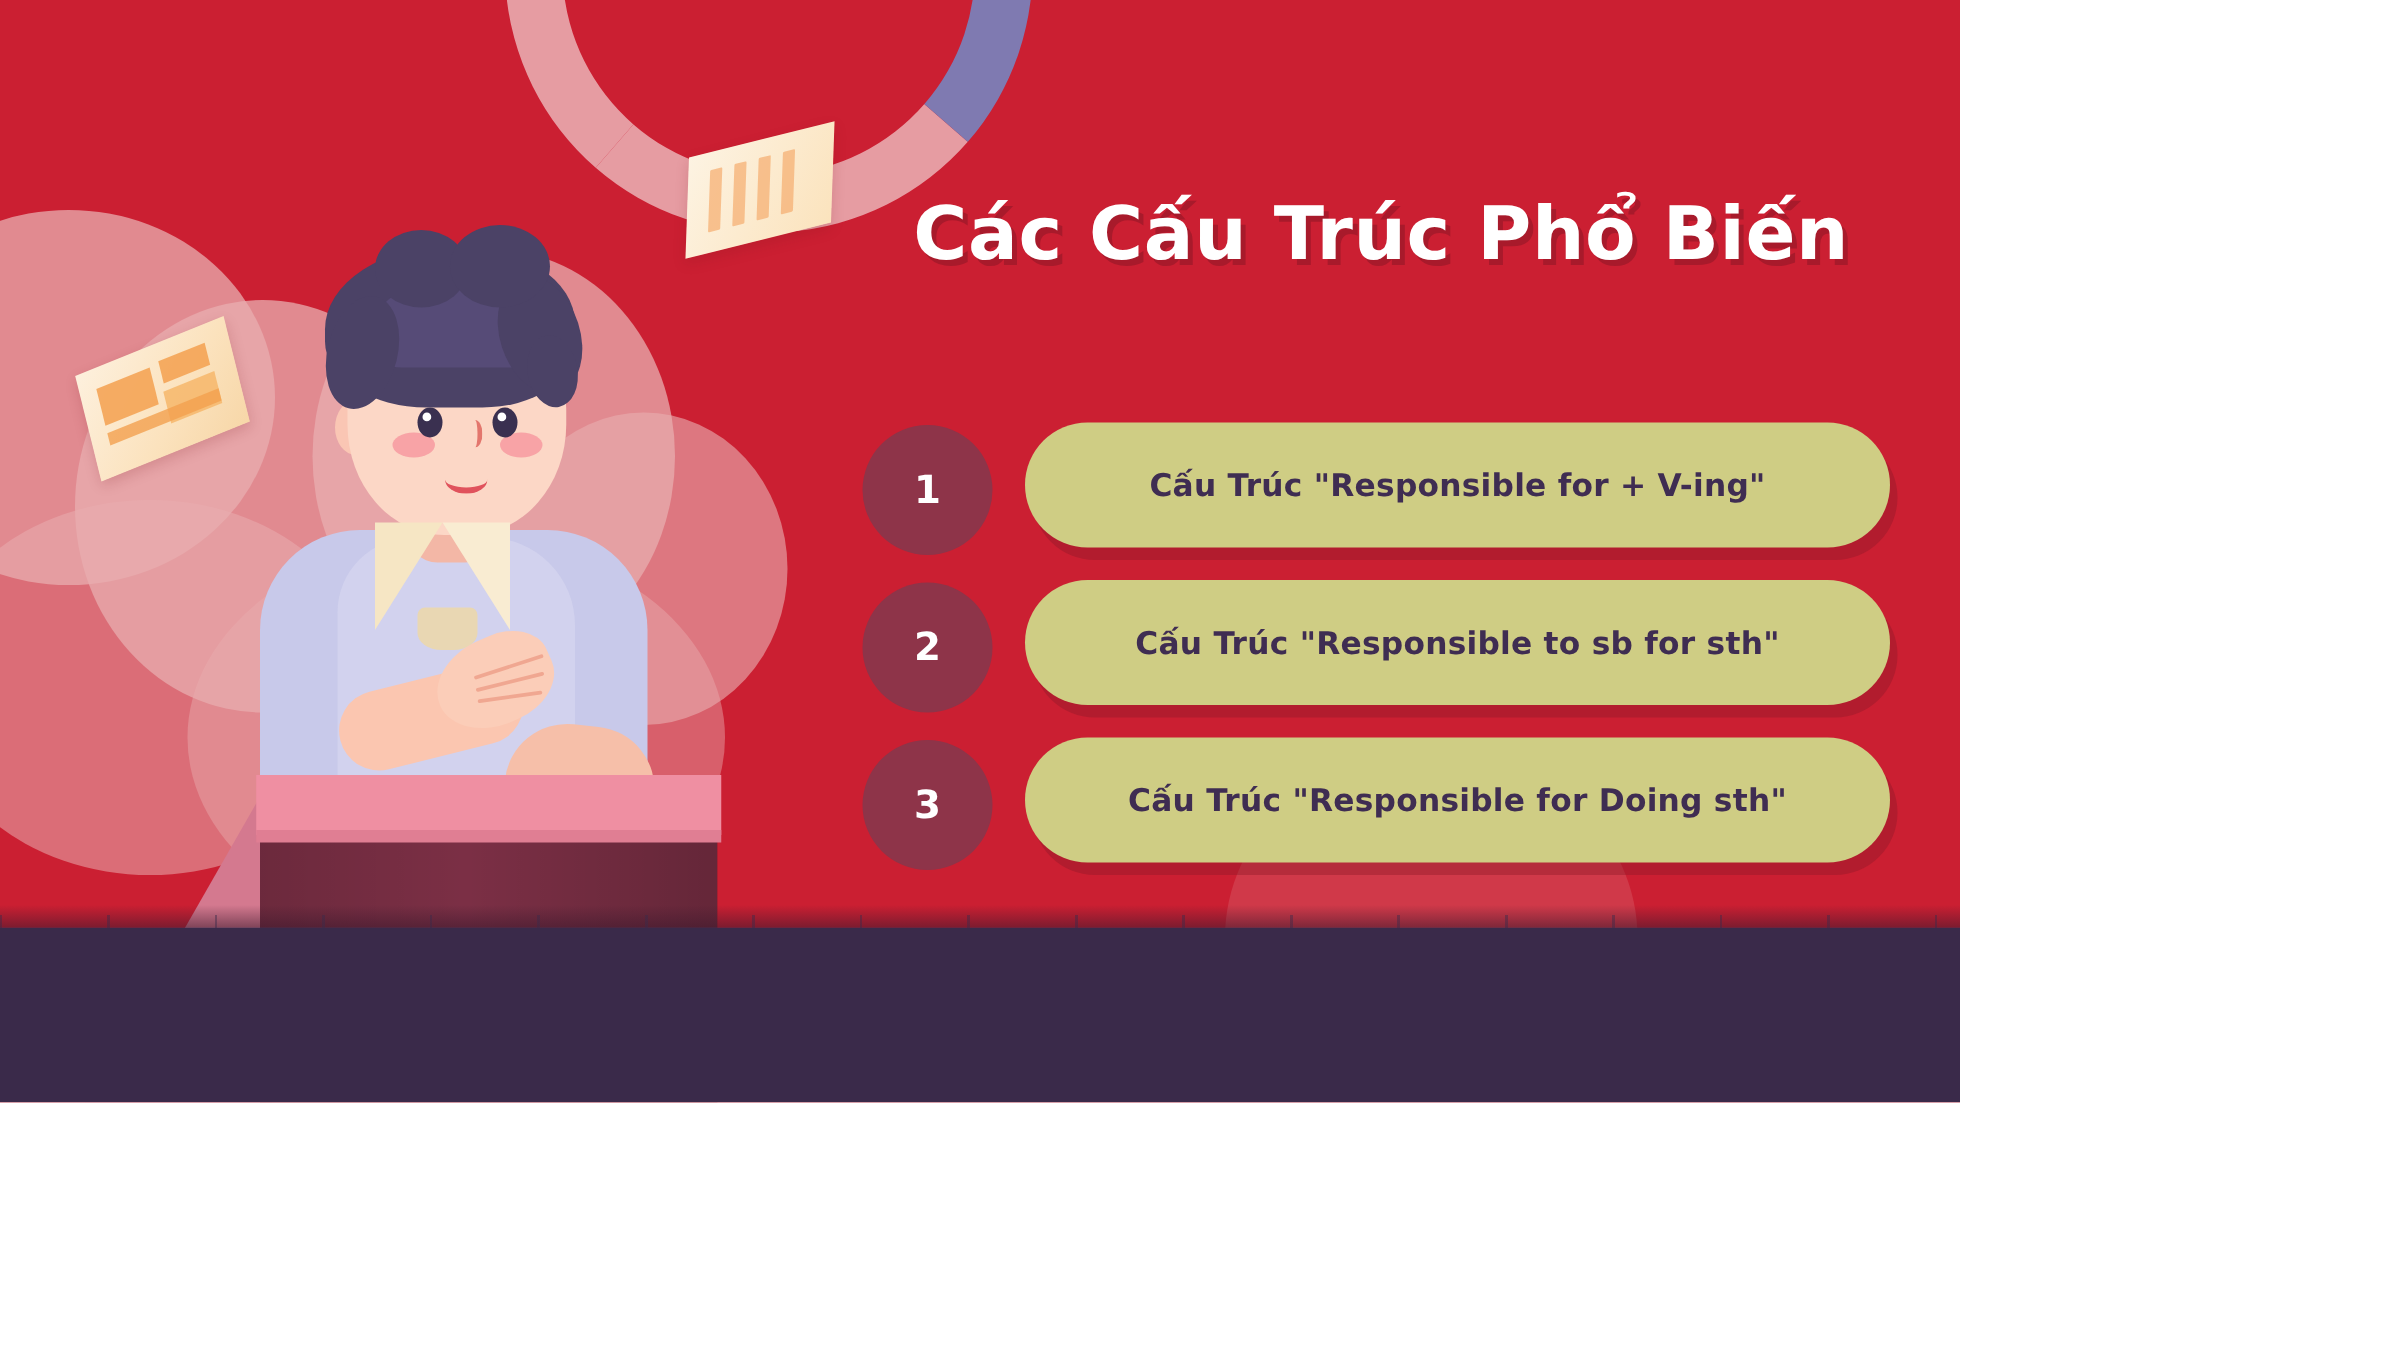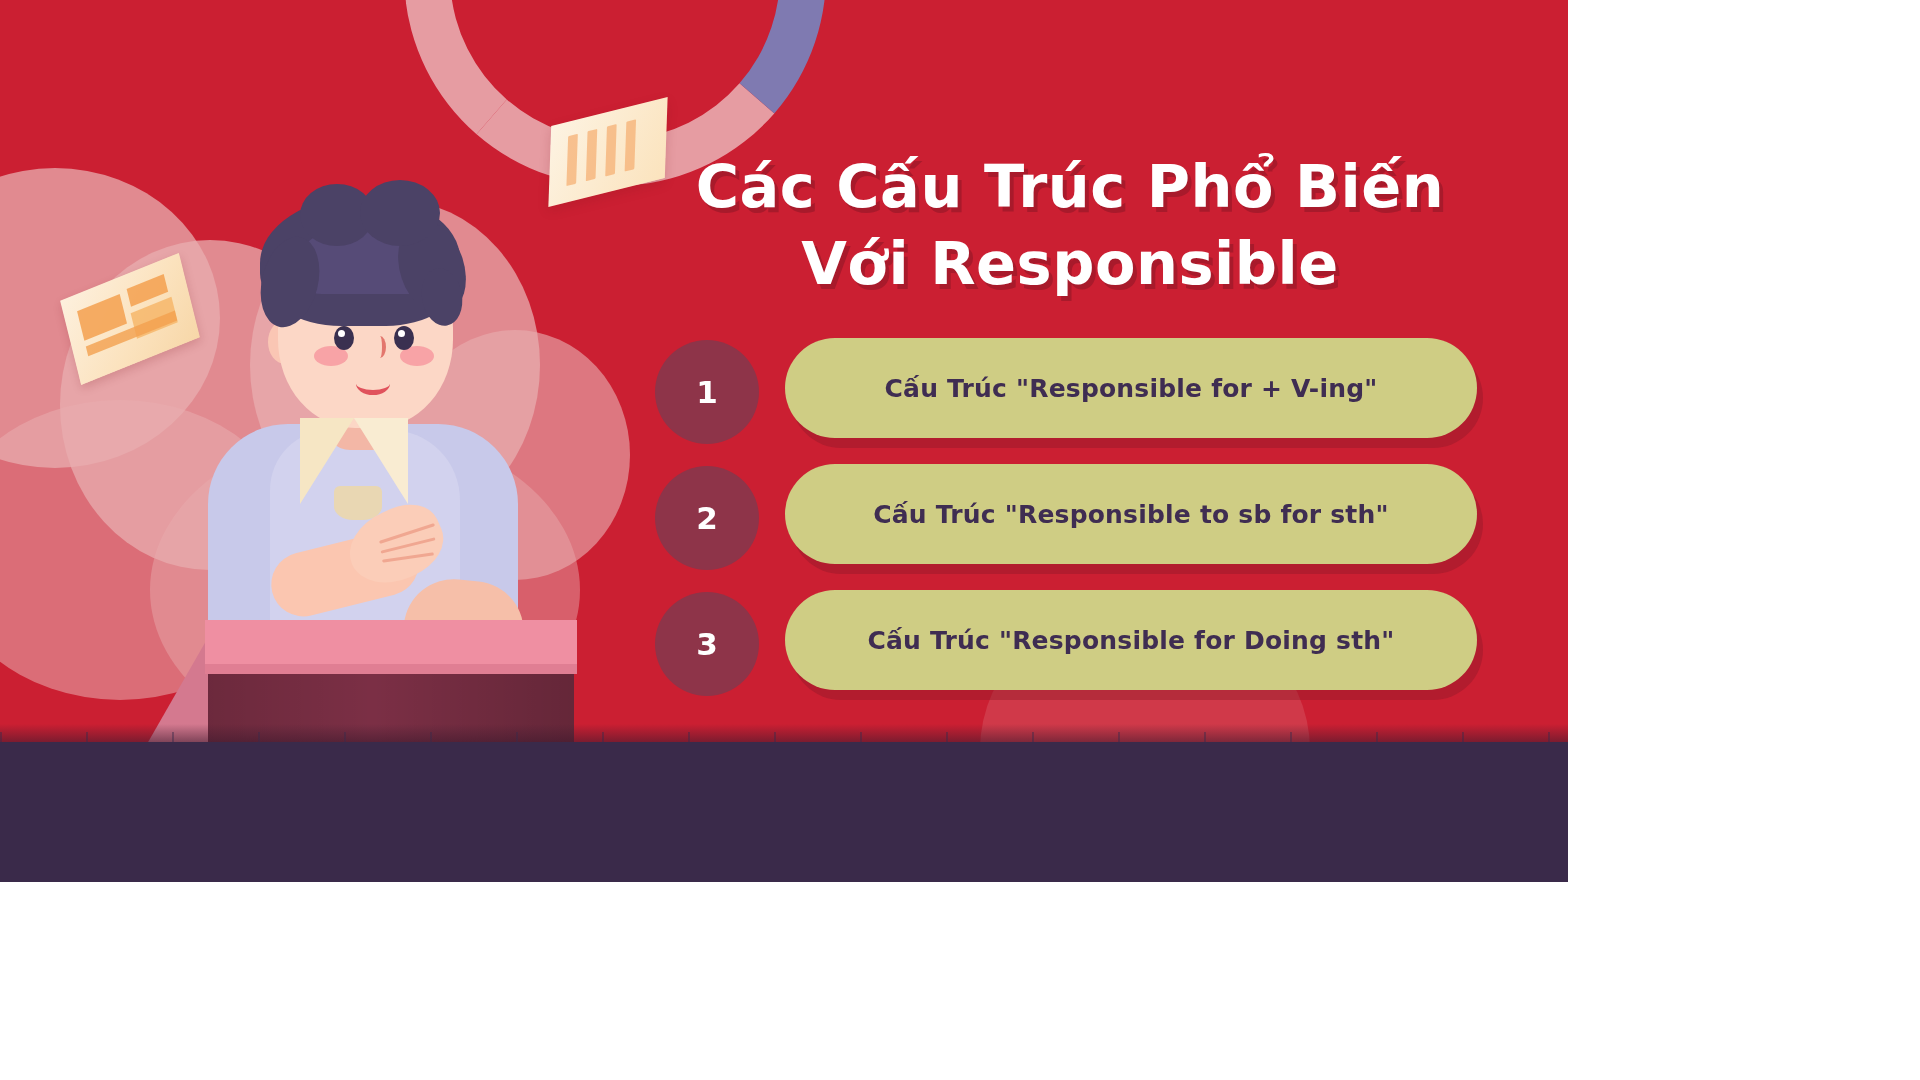--- a/index.html
+++ b/index.html
@@ -270,21 +270,21 @@
     background: linear-gradient(to right, rgba(0,0,0,.12), rgba(0,0,0,0) 45%, rgba(0,0,0,.18));
   }
   .podium-stripe {
     position: absolute; left: 212px; top: 836px; width: 358px; height: 16px;
     background: #ef8fa2;
   }
 
   
   .content {
     position: absolute;
-    left: 655px; top: 0; width: 878px; height: 1054px;
+    left: 690px; top: 0; width: 878px; height: 1054px;
   }
 
   .title {
     position: absolute;
     left: 0; top: 108px; width: 830px;
     text-align: center;
     color: #ffffff;
     font-family: "DejaVu Sans", sans-serif;
     font-weight: 700;
     font-size: 59px;
@@ -409,21 +409,20 @@
   <div class="podium-top-edge"></div>
 
   <div class="wall-shadow"></div>
   <div class="floor-lines"></div>
   <div class="floor"></div>
 
   <div class="content">
 
     <h1 class="title">
       <span class="line">Các Cấu Trúc Phổ Biến</span>
-      <span class="line">Với Responsible</span>
     </h1>
 
     <div class="list">
 
       <div class="row">
         <div class="badge">1</div>
         <div class="pill">
           <span class="pill-label">Cấu Trúc "Responsible for + V-ing"</span>
         </div>
       </div>

